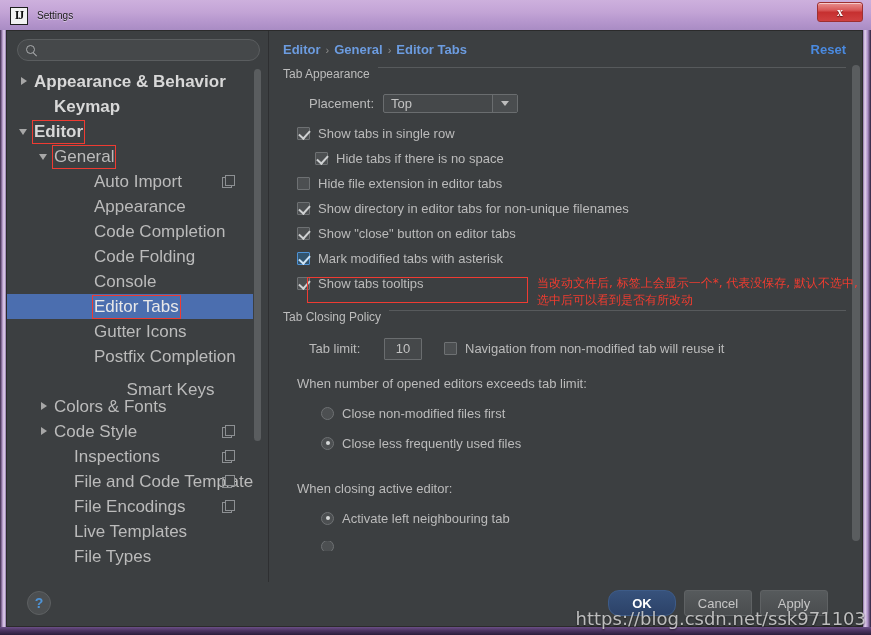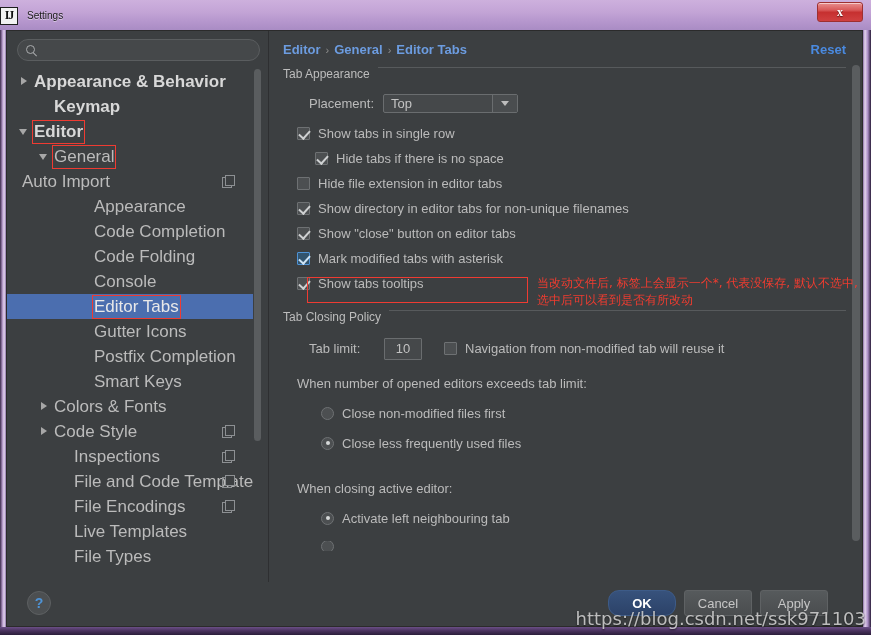--- a/index.html
+++ b/index.html
@@ -18,21 +18,21 @@
     overflow: hidden;
   }
 
   
   .titlebar {
     position: absolute; top: 0; left: 0; width: 871px; height: 30px;
     background: linear-gradient(180deg,#cdb0dd 0%, #c3a4d6 40%, #b495cc 75%, #a98cc4 100%);
     display: flex; align-items: center;
   }
   .title-ico {
-    width: 18px; height: 18px; margin-top: 1px;
+    width: 18px; height: 18px; margin-left: 10px; margin-top: 1px;
     background: #f2f2f2;
     border: 1px solid #1d1d1d;
     position: relative; flex: none;
     display: flex; align-items: center; justify-content: center;
     font-size: 12px; font-weight: bold; color: #111;
     letter-spacing: -1px;
     font-family: "Liberation Serif", serif;
   }
   .title-text {
     margin-left: 9px; font-size: 10px; color: #1a1a1a;
@@ -328,21 +328,21 @@
             <span class="t-label">Keymap</span>
           </div>
           <div class="t-row bold" style="padding-left: 12px;">
             <span class="t-arrow down"></span>
             <span class="t-label t-hl">Editor</span>
           </div>
           <div class="t-row" style="padding-left: 32px;">
             <span class="t-arrow down"></span>
             <span class="t-label t-hl">General</span>
           </div>
-          <div class="t-row" style="">
+          <div class="t-row" style="padding-left: 72px;">
             <span class="t-arrow"></span>
             <span class="t-label">Auto Import</span>
             <span class="copy-ico"></span>
           </div>
           <div class="t-row" style="padding-left: 72px;">
             <span class="t-arrow"></span>
             <span class="t-label">Appearance</span>
           </div>
           <div class="t-row" style="padding-left: 72px;">
             <span class="t-arrow"></span>
@@ -361,21 +361,21 @@
             <span class="t-label t-hl">Editor Tabs</span>
           </div>
           <div class="t-row" style="padding-left: 72px;">
             <span class="t-arrow"></span>
             <span class="t-label">Gutter Icons</span>
           </div>
           <div class="t-row" style="padding-left: 72px;">
             <span class="t-arrow"></span>
             <span class="t-label">Postfix Completion</span>
           </div>
-          <div class="t-row" style="padding-left: 72px;">
+          <div class="t-row" style="padding-left: 72px; flex-direction: column;">
             <span class="t-arrow"></span>
             <span class="t-label">Smart Keys</span>
           </div>
           <div class="t-row" style="padding-left: 32px;">
             <span class="t-arrow right"></span>
             <span class="t-label">Colors &amp; Fonts</span>
           </div>
           <div class="t-row" style="padding-left: 32px;">
             <span class="t-arrow right"></span>
             <span class="t-label">Code Style</span>

